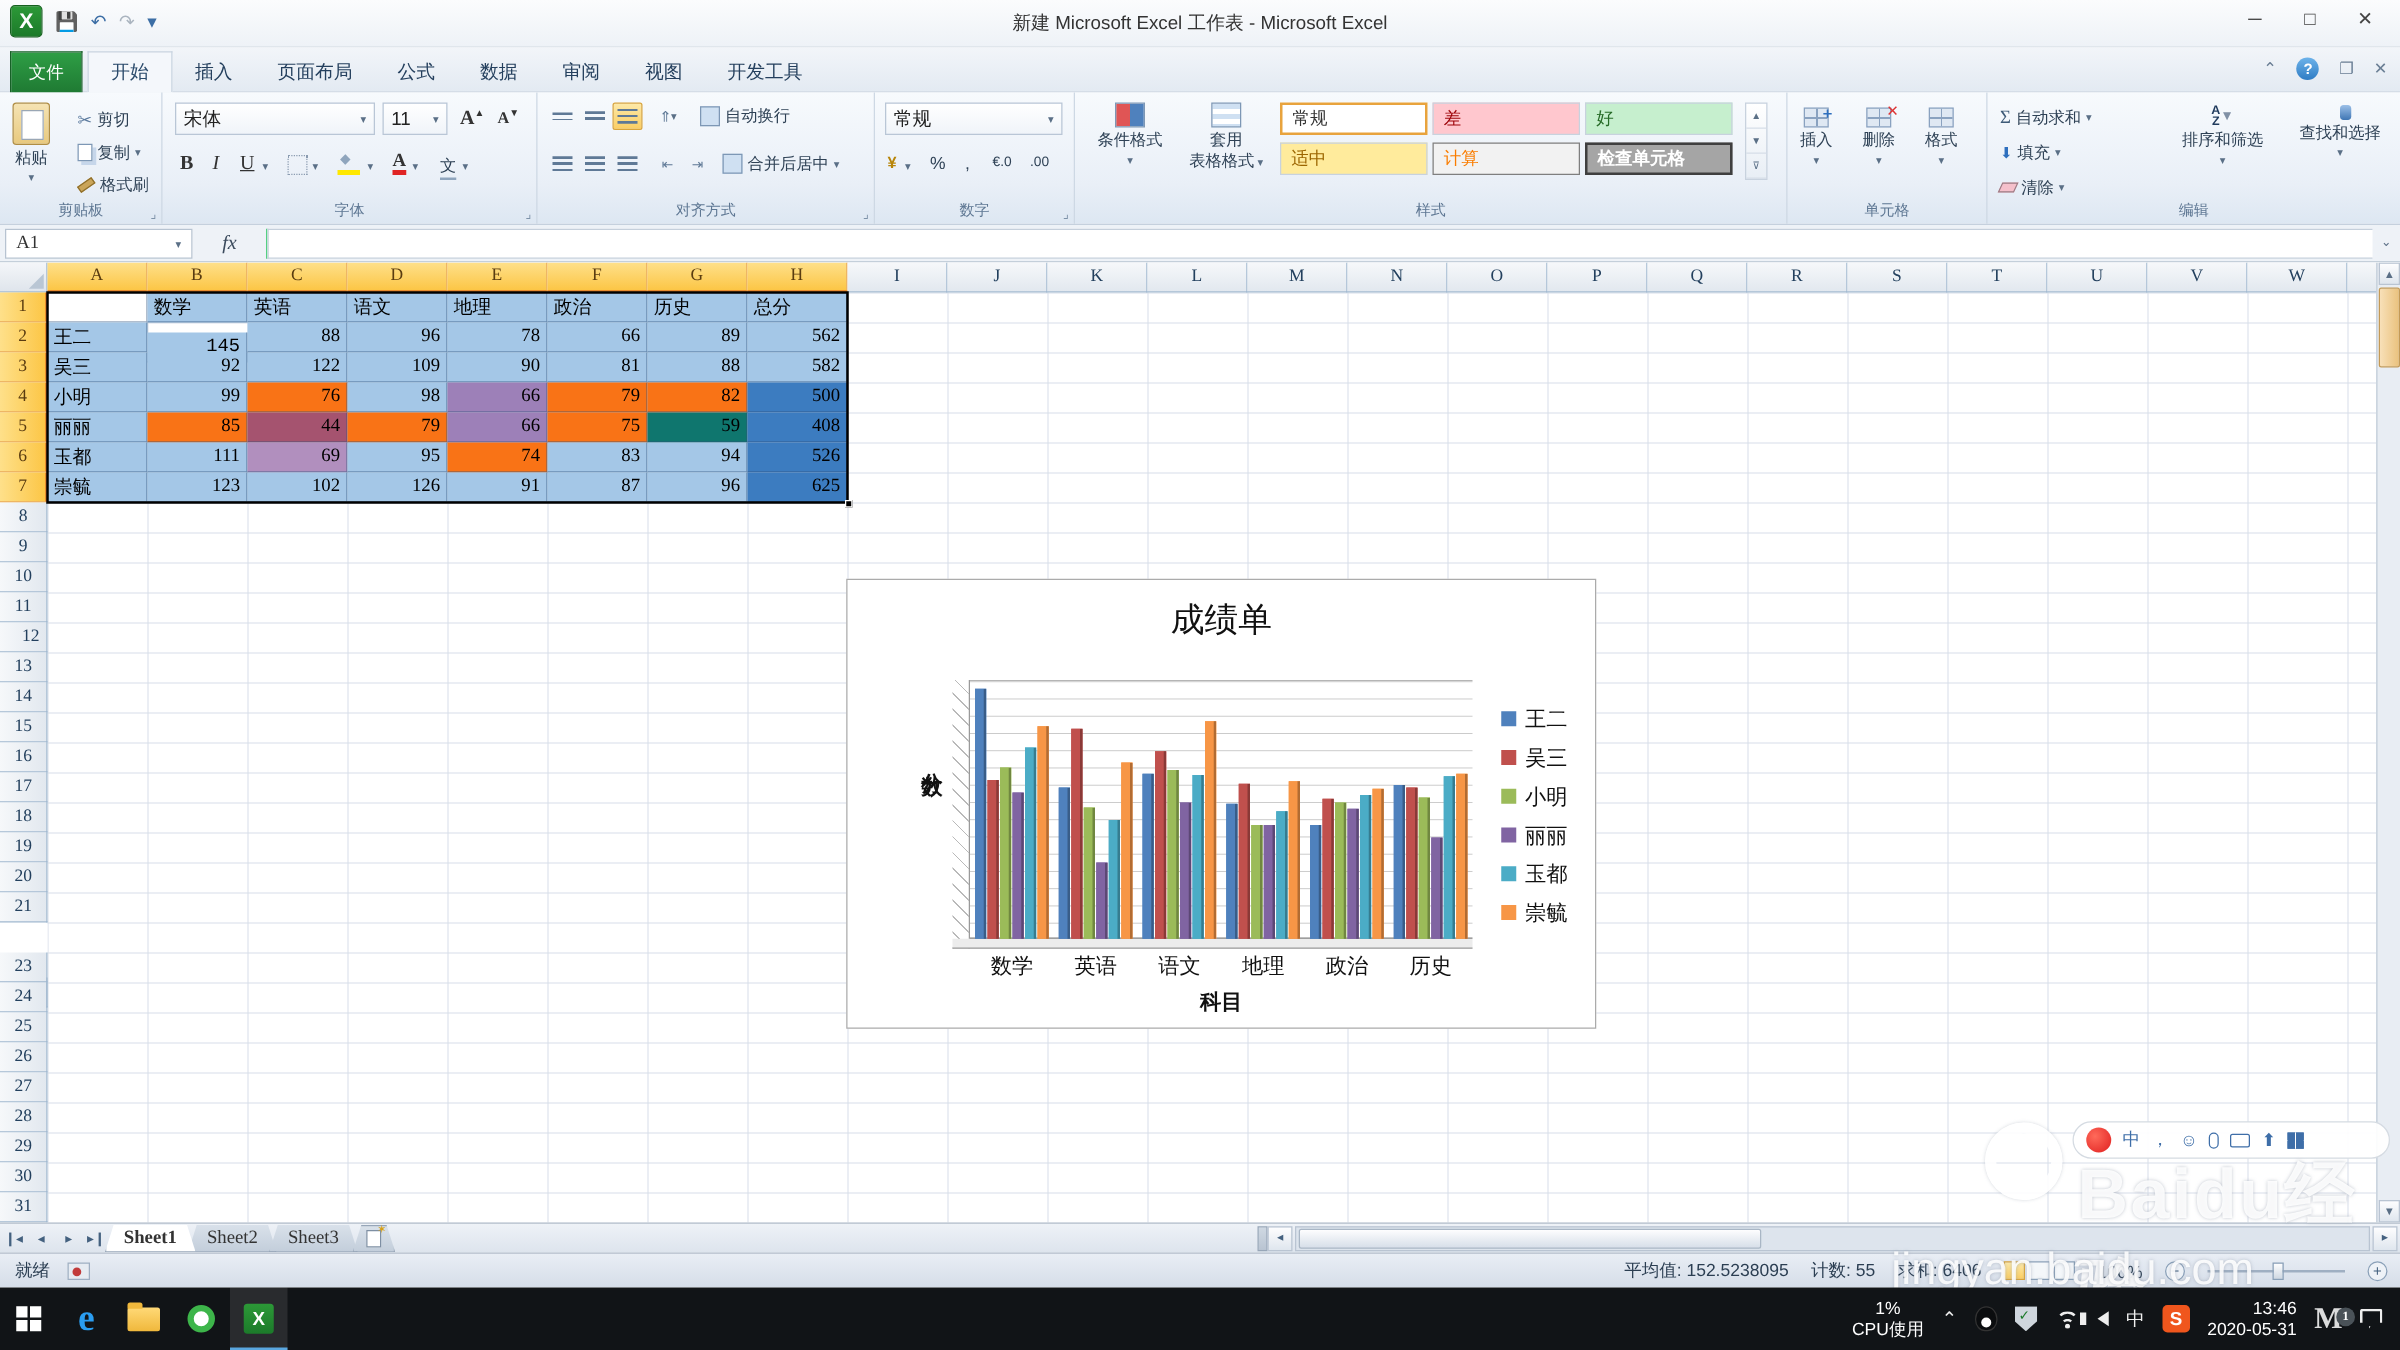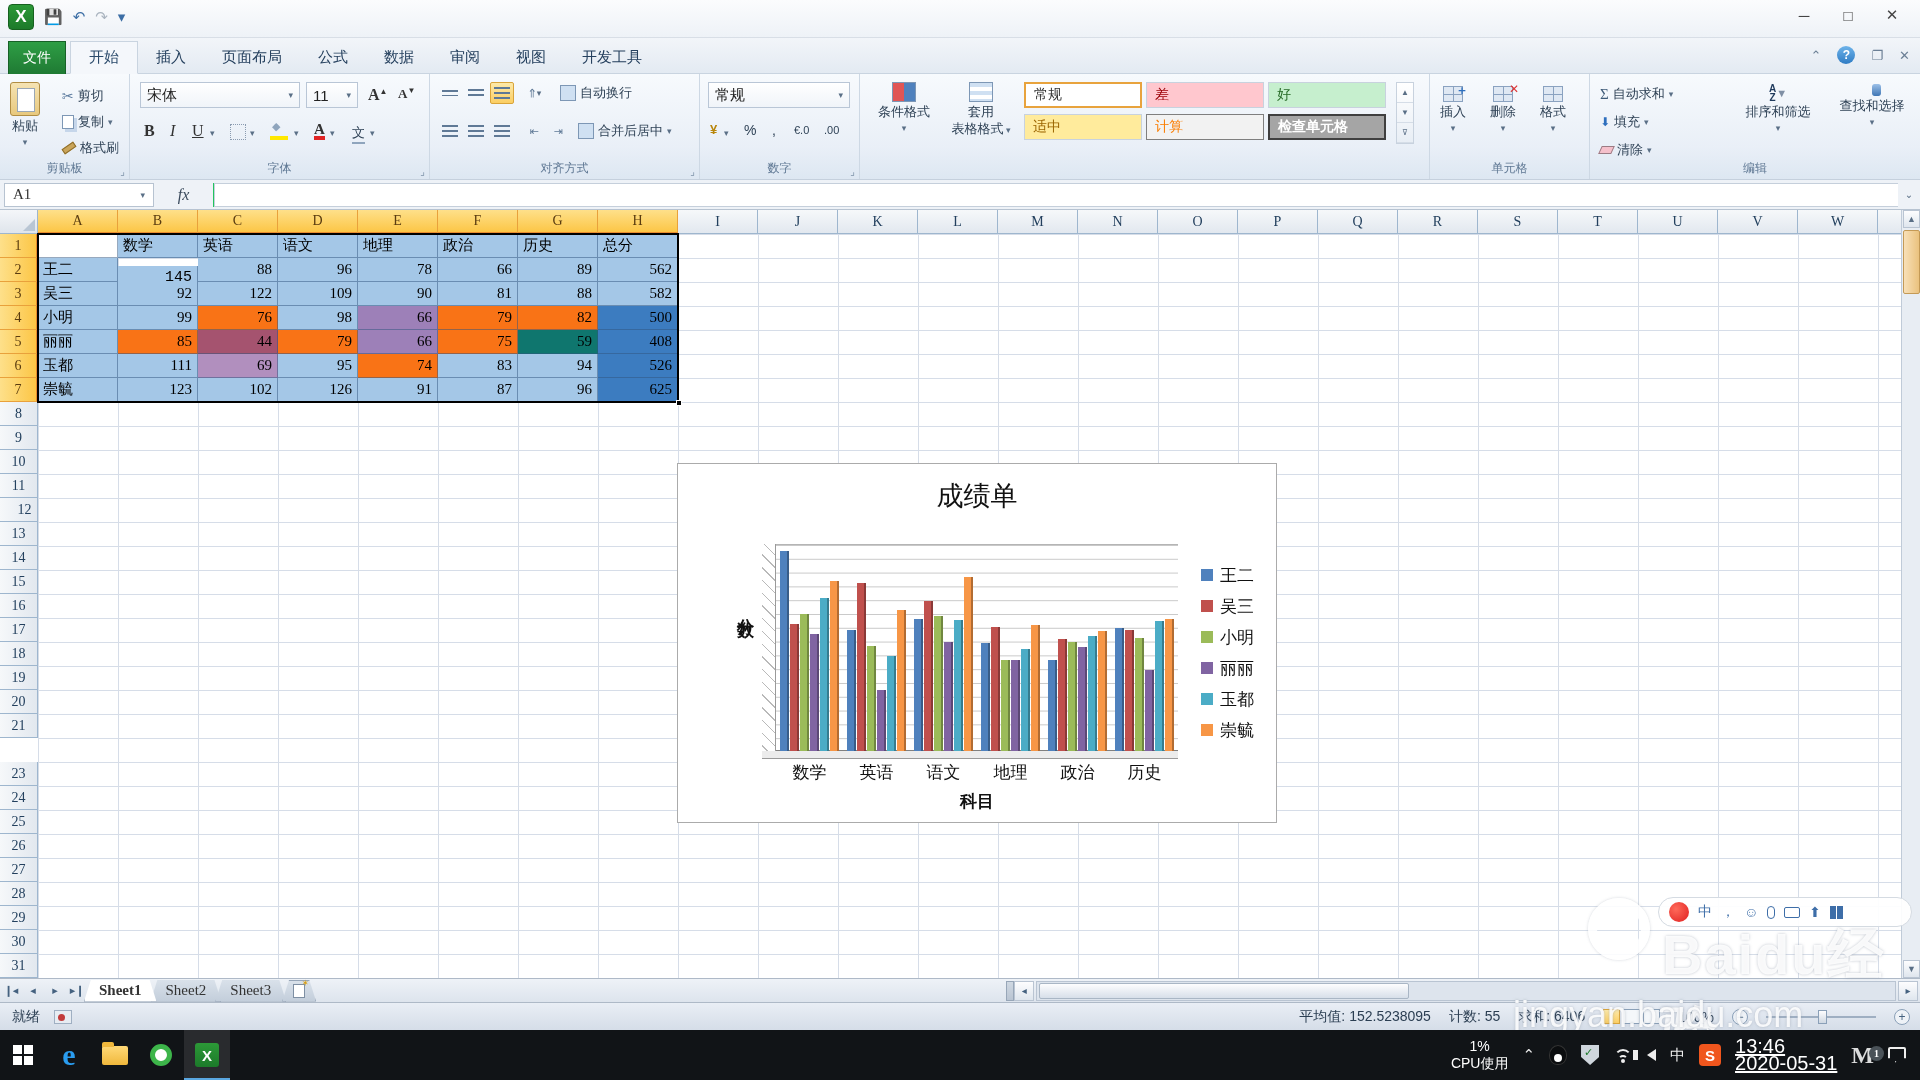--- a/index.html
+++ b/index.html
@@ -182,21 +182,21 @@
   .trayic { font-size:15px; color:#eee; }
   .qq-ic { width:18px; height:20px; background:#15191d; border-radius:50% 50% 45% 45%; position:relative; background:#0b0d0f; border:1px solid #333; }
   .qq-ic:after { content:""; position:absolute; left:4px; bottom:2px; width:8px; height:8px; border-radius:50%; background:#fff; }
   .shield-ic { width:18px; height:20px; background:#cfd6dd; clip-path:polygon(0 0,100% 0,100% 60%,50% 100%,0 60%); position:relative; }
   .shield-ic:after { content:"✓"; position:absolute; left:3px; top:1px; font-size:11px; color:#1c7a2a; font-weight:bold; }
   .wifi-ic { width:20px; height:16px; position:relative; overflow:hidden; }
   .wifi-ic i { position:absolute; border:2px solid #eee; border-radius:50%; border-bottom-color:transparent; border-left-color:transparent; border-right-color:transparent; }
   .spk-ic { width:0; height:0; border-top:6px solid transparent; border-bottom:6px solid transparent; border-right:9px solid #eee; position:relative; }
   .spk-ic:before { content:""; position:absolute; left:-14px; top:-5px; width:5px; height:10px; background:#eee; }
   .sogou-ic { width:22px; height:22px; border-radius:4px; background:#f0561d; color:#fff; font-weight:bold; font-size:15px; display:flex; align-items:center; justify-content:center; }
-  #clockblk { text-align:left; font-size:20px; line-height:17px;text-decoration:underline; }
+  #clockblk { text-align:right; font-size:14px; line-height:17px; }
   .m-ic { position:relative; color:rgba(255,255,255,.85); font-size:24px; font-weight:bold; font-family:"Liberation Serif",serif; }
   .m-badge { position:absolute; right:-10px; top:4px; width:15px; height:15px; border-radius:50%; background:#4a5258; color:#fff; font-size:10px; display:flex; align-items:center; justify-content:center; }
   .notif-ic { width:18px; height:16px; border:2px solid #eee; border-radius:2px; clip-path:polygon(0 0,100% 0,100% 70%,55% 70%,40% 100%,40% 70%,0 70%); }
   
   #ime { position:absolute; left:1658px; top:897px; width:254px; height:30px; background:rgba(255,255,255,.92); border:1px solid #d5dbe2; border-radius:15px; display:flex; align-items:center; gap:9px; padding:0 10px; z-index:55; }
   .ime-logo { width:20px; height:20px; border-radius:50%; background:radial-gradient(circle at 35% 35%,#ff6a5a,#e01f1f); }
   .ime-it { color:#3e6ea8; font-size:14px; }
   #watermark { position:absolute; left:0; top:0; width:1920px; height:1080px; pointer-events:none; z-index:60; }
   .wm { position:absolute; color:rgba(255,255,255,.88); text-shadow:0 0 3px rgba(140,150,165,.55); font-weight:bold; }
   #wm-logo { left:1588px; top:898px; width:62px; height:62px; border:9px solid rgba(255,255,255,.88); border-radius:50%; position:absolute; box-shadow:0 0 3px rgba(140,150,165,.4); }
@@ -207,20 +207,21 @@
 <body>
 
 <div id="titlebar">
   <div class="qat">
     <div class="xl-logo">X</div>
     <span class="qbtn">💾</span>
     <span class="qbtn">↶</span>
     <span class="qbtn dis">↷</span>
     <span class="qbtn">▾</span>
   </div>
+  <div id="title-text">新建 Microsoft Excel 工作表 - Microsoft Excel</div>
   <div class="winbtns">
     <div class="winbtn">─</div>
     <div class="winbtn">□</div>
     <div class="winbtn">✕</div>
   </div>
 </div>
 
 <div id="tabrow">
   <div id="file-tab">文件</div>
   <div id="tabs">
@@ -367,20 +368,21 @@
         <div class="chip chip-good">好</div>
         <div class="chip chip-neutral">适中</div>
         <div class="chip chip-calc">计算</div>
         <div class="chip chip-check">检查单元格</div>
       </div>
     <div class="gal-scroll" style="left:536px;top:8px;height:62px">
       <div>▲</div>
         <div>▼</div>
         <div>⊽</div>
     </div>
+    <div class="rg-label">样式</div>
   </div>
 
   <div class="rgroup" style="left:1430px;width:160px">
     <div class="bigbtn" style="left:10px;top:12px">
       <span class="cells-ic">
           <span class="ins-mark">＋</span>
         </span>
       <span>插入</span>
         <span class="dropcaret">▾</span>
     </div>

